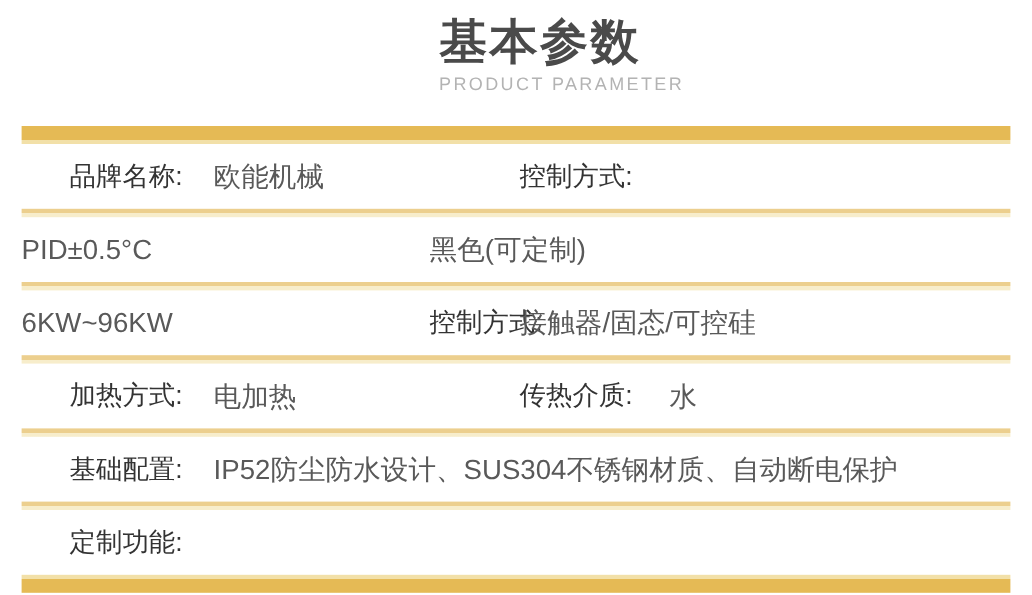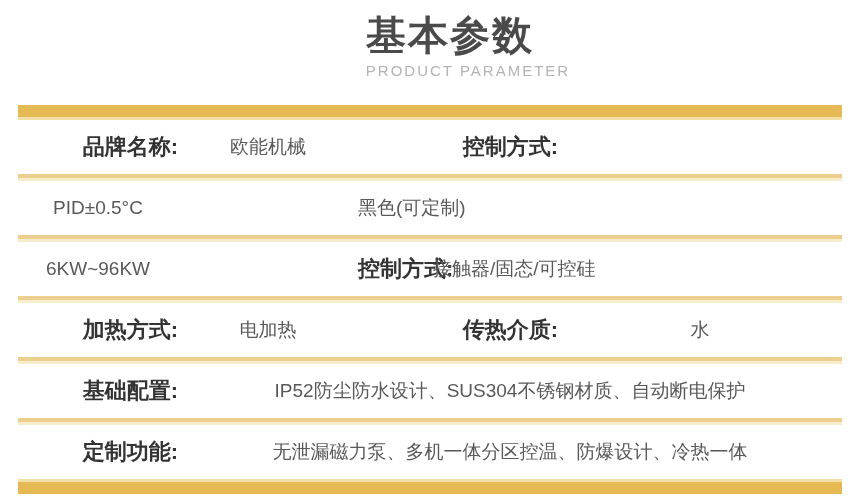--- a/index.html
+++ b/index.html
@@ -56,31 +56,29 @@
   }
   .row.double {
     grid-template-columns: 160px 180px 75px 125px 1fr;
   }
   .row.single {
     grid-template-columns: 160px 1fr;
   }
 
   .cell-label {
     font-size: 22px;
-    font-weight: bold;
+    font-weight: normal;
     color: #333333;
     white-space: nowrap;
     padding-left: 40px;
-    text-align: right;
   }
   .cell-label.right { padding-left: 0; }
   .cell-value {
-    font-size: 19px;
+    font-size: 23px;
     color: #595959;
-    text-align: center;
     white-space: nowrap;
   }
 </style>
 </head>
 <body>
 
 <div class="page">
 
   <div class="header">
     <div class="title">基本参数</div>
@@ -129,19 +127,18 @@
 
     <div class="row single">
       <div class="cell-label">基础配置:</div>
       <div class="cell-value">IP52防尘防水设计、SUS304不锈钢材质、自动断电保护</div>
     </div>
 
     <div class="row-divider"></div>
 
     <div class="row single">
       <div class="cell-label">定制功能:</div>
-      <div class="cell-value">无泄漏磁力泵、多机一体分区控温、防爆设计、冷热一体</div>
     </div>
 
     <div class="accent-bar-bottom"></div>
 
   </div>
 </div>
 
 </body></html>

